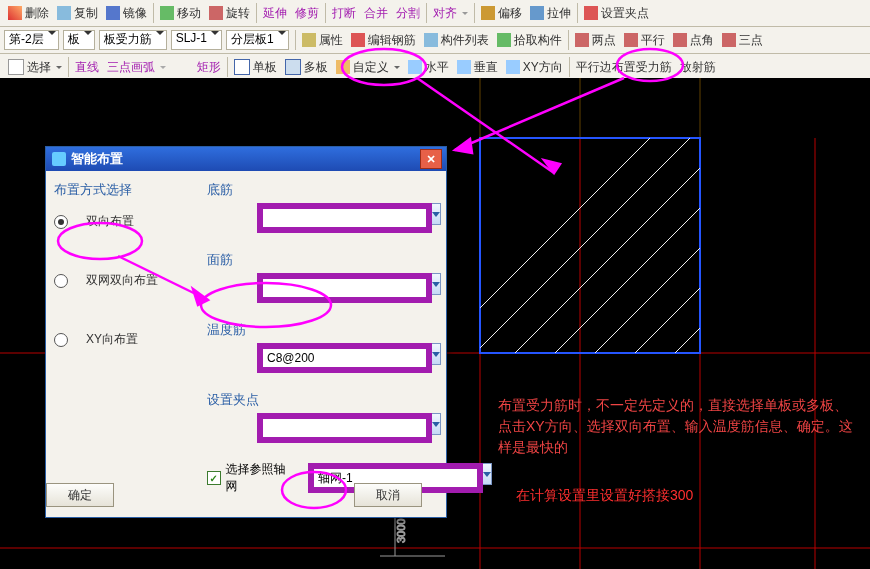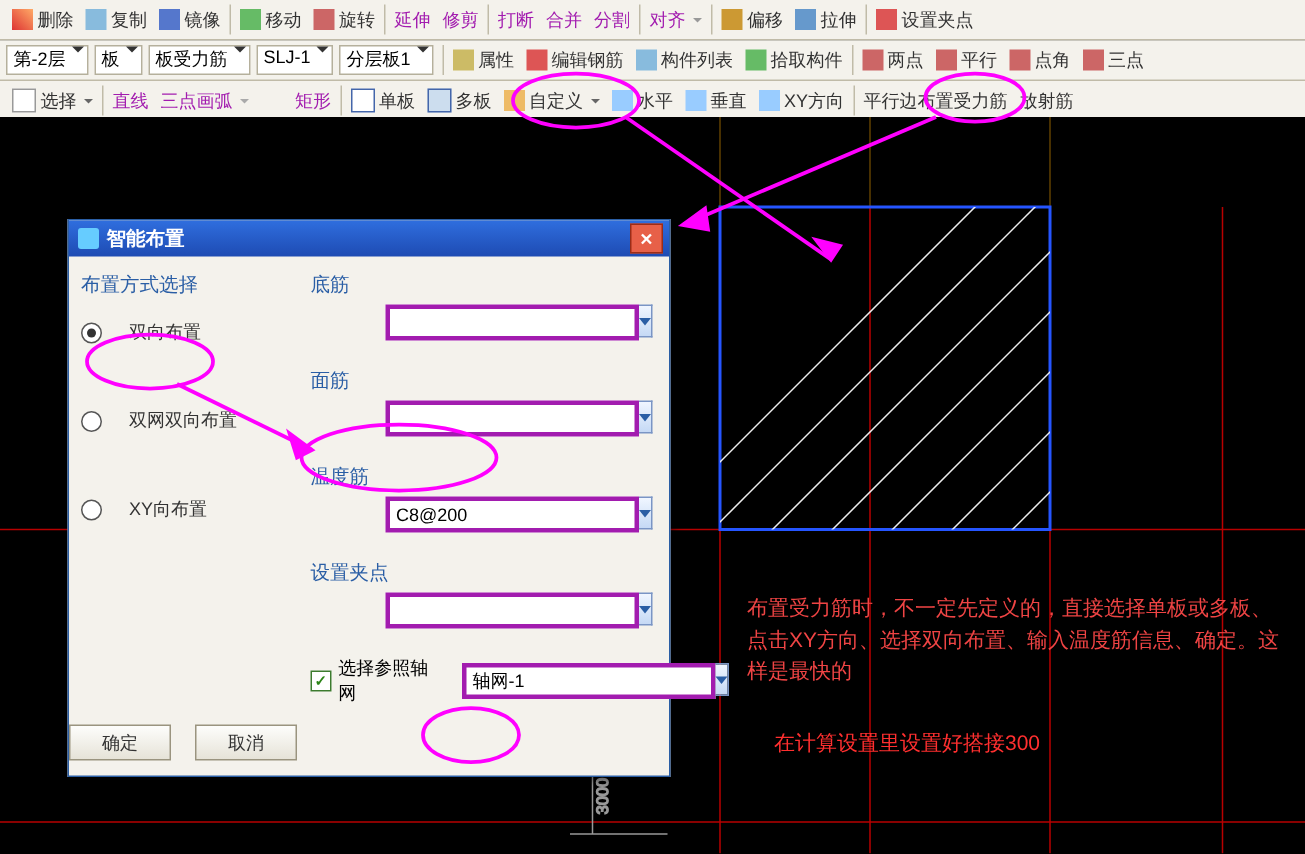--- a/index.html
+++ b/index.html
@@ -25,26 +25,26 @@
 .dlgbody{display:flex;height:306px}
 .leftcol{width:145px;padding:10px 8px}
 .grouplbl{color:#2a5ea5;font-size:13px;margin-bottom:14px}
 .radio{display:flex;align-items:center;gap:18px;margin-bottom:42px;color:#333}
 .radio .dot{width:12px;height:12px;border:1px solid #555;border-radius:50%;position:relative;background:#fff}
 .radio .dot.on::after{content:"";position:absolute;left:3px;top:3px;width:6px;height:6px;background:#333;border-radius:50%}
 .rightcol{flex:1;padding:10px 18px 0 0}
 .fieldrow{margin-bottom:18px}
 .fieldlbl{color:#2a5ea5;font-size:13px;margin-bottom:4px}
 .combo{display:flex;width:170px;margin-left:50px}
-.combo input{flex:1;height:18px;border:3px solid #a21caf;padding:0 4px;font-size:12px}
+.combo input{flex:1;height:18px;border:6px solid #a21caf;padding:0 4px;font-size:12px}
 .combo .cbarw{width:18px;height:20px;border:1px solid #7a95c5;border-left:0;background:linear-gradient(#f0f6ff,#c5d9f5);display:flex;align-items:center;justify-content:center}
 .combo .cbarw::after{content:"";width:0;height:0;border-left:4px solid transparent;border-right:4px solid transparent;border-top:5px solid #2a5ea5}
 .chkrow{display:flex;align-items:center;gap:5px;margin-top:6px}
 .chk{width:12px;height:12px;border:1px solid #3c7b2e;background:#fff;display:flex;align-items:center;justify-content:center;color:#2c8517;font-size:10px;font-weight:bold}
-.btnrow{display:flex;gap:16px;justify-content:flex-start;padding:6px 24px 0 0}
+.btnrow{display:flex;gap:16px;justify-content:space-between;padding:6px 24px 0 0}
 .btn{width:66px;height:22px;border:1px solid #9a947f;background:linear-gradient(#fdfdfb,#e6e3d8);display:flex;align-items:center;justify-content:center;color:#333}
 
 .anno{position:absolute;left:0;top:0;width:870px;height:569px;pointer-events:none}
 .anno ellipse,.anno line,.anno polygon{stroke:#ff00ff;fill:none;stroke-width:2.5}
 .anno polygon.head{fill:#ff00ff}
 .annotxt{position:absolute;color:#ef4444;font-size:14px;line-height:1.5}
 .annotxt.r{color:#ff2f2f}
 </style>
 </head>
 <body>

